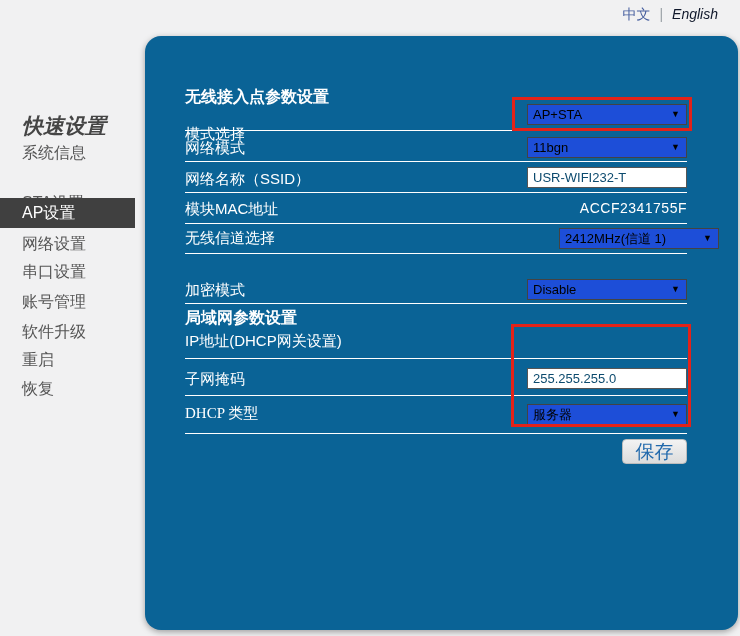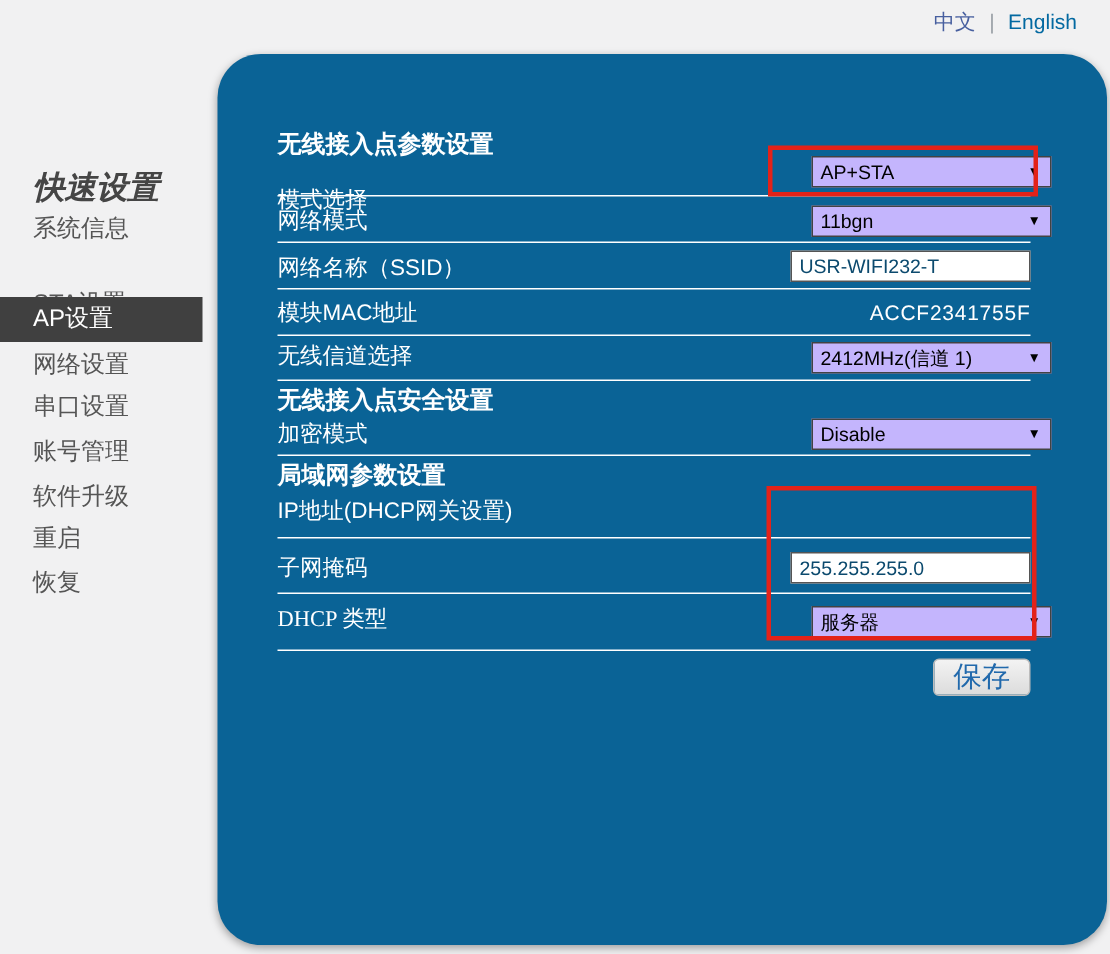--- a/index.html
+++ b/index.html
@@ -8,21 +8,21 @@
     position:relative;
     background:#f1f1f2;
     font-family:"Liberation Sans","DejaVu Sans",sans-serif;
     overflow:hidden;
   }
 
   
   .lang-bar { position:absolute; top:6px; right:22px; font-size:14px; line-height:16px; }
   .lang-zh { color:#475f9f; text-decoration:none; cursor:pointer; }
   .lang-sep { color:#9aa0a6; margin:0 9px; }
-  .lang-en { color:#0369a1; text-decoration:none; cursor:pointer; }
+  .lang-en { color:#0f172a; text-decoration:none; cursor:pointer;font-style:italic; }
 
   
   .side-item { position:absolute; left:22px; font-size:16px; line-height:16px; color:#555; cursor:pointer; white-space:nowrap; }
   .side-item.first { font-size:21px; line-height:17px; font-weight:bold; color:#454545;font-style:italic; }
   .side-item.i0 { top:117px; }
   .side-item.i1 { top:145px; }
   .side-item.i2 { top:174px;margin-top:21px; }
   .side-item.i4 { top:236px; }
   .side-item.i5 { top:264px; }
   .side-item.i6 { top:294px; }
@@ -31,21 +31,21 @@
   .side-item.i9 { top:381px; }
   .side-active-bar {
     position:absolute; left:0; top:198px; width:135px; height:30px;
     background:#404040; color:#fff; font-size:16px; line-height:30px;
     padding-left:22px; cursor:pointer;
   }
 
   
   .panel {
     position:absolute; left:145px; top:36px; width:593px; height:594px;
-    background:#0a6396; border-radius:29px;
+    background:#0a6396; border-radius:16px;
     box-shadow:0 2px 6px rgba(0,0,0,0.35);
   }
 
   .sec-title { position:absolute; left:40px; color:#fff; font-size:16px; font-weight:bold; line-height:16px; white-space:nowrap; }
   .sec1 { top:53px; }
   .sec2 { top:224px; }
   .sec3 { top:274px; }
 
   .f-label { position:absolute; left:40px; color:#fff; font-size:15px; line-height:15px; white-space:nowrap; }
   .l-mode    { top:90px; }
@@ -58,32 +58,32 @@
   .l-mask    { top:335px; }
   .l-dhcp    { top:370px;font-family:Liberation Serif, serif; }
 
   .divider { position:absolute; left:40px; width:502px; height:1px; background:#ffffff; }
   .d1 { top:94px; }  .d2 { top:125px; } .d3 { top:156px; }
   .d4 { top:187px; } .d5 { top:217px; } .d6 { top:267px; }
   .d7 { top:322px; } .d8 { top:359px; } .d9 { top:397px; }
 
   
   .sel {
-    position:absolute; left:396px; width:160px; height:21px;
-    background:#c4b5fd; border:1px solid #434343;
+    position:absolute; left:382px; width:160px; height:21px;
+    background:#1d4ed8; border:1px solid #434343;
     font-size:13px; line-height:19px; color:#000;
     padding-left:5px; cursor:pointer;
   }
   .sel .arrow {
     position:absolute; right:6px; top:5px;
     font-size:9px; color:#000; line-height:9px;
   }
   .s-mode    { top:68px; }
   .s-netmode { top:101px; }
-  .s-channel { top:192px; }
+  .s-channel { top:192px;margin-left:32px; }
   .s-enc     { top:243px; }
   .s-dhcp    { top:368px; }
 
   .txt {
     position:absolute; left:382px; width:160px; height:21px;
     background:#fff; border:1px solid #555;
     font-size:13px; color:#0c4a6e; padding:0 0 0 5px;
     font-family:"Liberation Sans","DejaVu Sans",sans-serif;
   }
   .t-ssid { top:131px; }
@@ -153,21 +153,20 @@
   <div class="mac-value">ACCF2341755F</div>
   <div class="divider d4"></div>
 
   <div class="f-label l-channel">无线信道选择</div>
   <div class="sel s-channel">
     <span>2412MHz(信道 1)</span>
     <span class="arrow">▼</span>
   </div>
   <div class="divider d5"></div>
 
-  <div class="sec-title sec2">无线接入点安全设置</div>
 
   <div class="f-label l-enc">加密模式</div>
   <div class="sel s-enc">
     <span>Disable</span>
     <span class="arrow">▼</span>
   </div>
   <div class="divider d6"></div>
 
   <div class="sec-title sec3">局域网参数设置</div>
 

